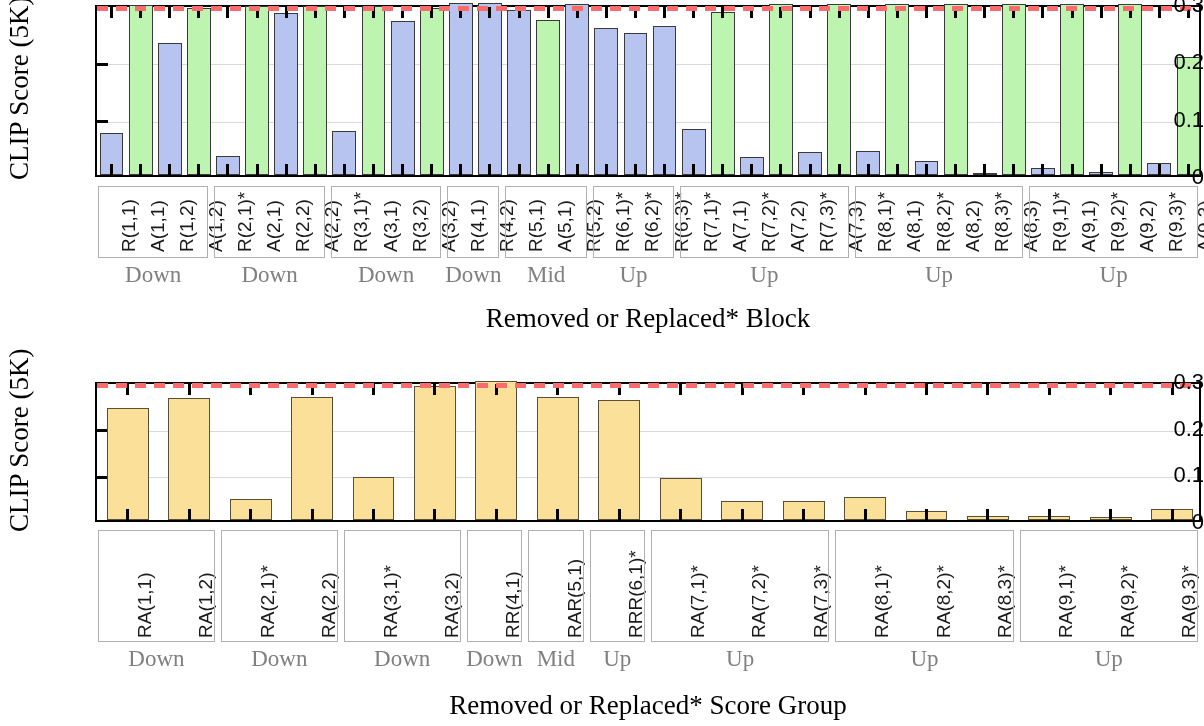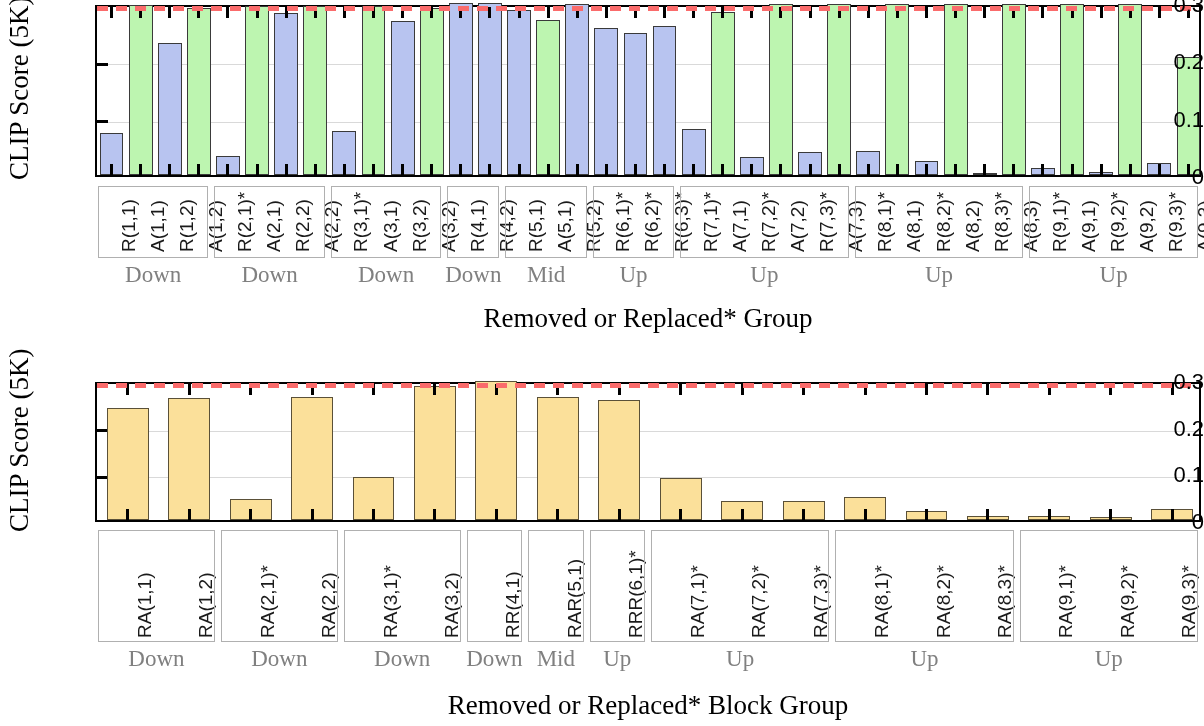--- a/index.html
+++ b/index.html
@@ -259,21 +259,21 @@
         <div class="grouplabel" style="left: 502.474px; width: 87.3158px; top: 262px;">Mid</div>
         <div class="groupbox" style="left: 592.789px; top: 186px; width: 81.3158px; height: 72px;"></div>
         <div class="grouplabel" style="left: 589.789px; width: 87.3158px; top: 262px;">Up</div>
         <div class="groupbox" style="left: 680.105px; top: 186px; width: 168.632px; height: 72px;"></div>
         <div class="grouplabel" style="left: 677.105px; width: 174.632px; top: 262px;">Up</div>
         <div class="groupbox" style="left: 854.737px; top: 186px; width: 168.632px; height: 72px;"></div>
         <div class="grouplabel" style="left: 851.737px; width: 174.632px; top: 262px;">Up</div>
         <div class="groupbox" style="left: 1029.37px; top: 186px; width: 168.632px; height: 72px;"></div>
         <div class="grouplabel" style="left: 1026.37px; width: 174.632px; top: 262px;">Up</div>
       </div>
-    <div class="xtitle" style="left:95px;top:303px;width:1106px;">Removed or Replaced* Group</div>
+    <div class="xtitle" style="left:95px;top:303px;width:1106px;">Removed or Replaced* Block</div>
   </div>
 
   <div class="chart" id="chart-bottom" style="left:0;top:352px;width:1204px;height:374px;">
     <div class="ylabel" style="left:4px;top:180px;">CLIP Score (5K)</div>
     <div class="plot" id="plot-bottom" style="left:95px;top:30px;width:1106px;height:140px;">
         <div class="gridline" style="top: 93.3333px;"></div>
         <div class="ytickmark" style="top: 91.8333px;"></div>
         <div class="gridline" style="top: 46.6667px;"></div>
         <div class="ytickmark" style="top: 45.1667px;"></div>
         <div class="bar yellow" title="RA(1,1) = 0.239" style="left: 9.83111px; width: 41.7822px; height: 111.533px;"></div>
@@ -371,16 +371,16 @@
         <div class="grouplabel" style="left: 525.111px; width: 61.4444px; top: 294px;">Mid</div>
         <div class="groupbox" style="left: 589.556px; top: 178px; width: 55.4444px; height: 112px;"></div>
         <div class="grouplabel" style="left: 586.556px; width: 61.4444px; top: 294px;">Up</div>
         <div class="groupbox" style="left: 651px; top: 178px; width: 178.333px; height: 112px;"></div>
         <div class="grouplabel" style="left: 648px; width: 184.333px; top: 294px;">Up</div>
         <div class="groupbox" style="left: 835.333px; top: 178px; width: 178.333px; height: 112px;"></div>
         <div class="grouplabel" style="left: 832.333px; width: 184.333px; top: 294px;">Up</div>
         <div class="groupbox" style="left: 1019.67px; top: 178px; width: 178.333px; height: 112px;"></div>
         <div class="grouplabel" style="left: 1016.67px; width: 184.333px; top: 294px;">Up</div>
       </div>
-    <div class="xtitle" style="left:95px;top:338px;width:1106px;">Removed or Replaced* Block Group</div>
+    <div class="xtitle" style="left:95px;top:338px;width:1106px;">Removed or Replaced* Score Group</div>
   </div>
 
 </div>
 
 </body></html>

